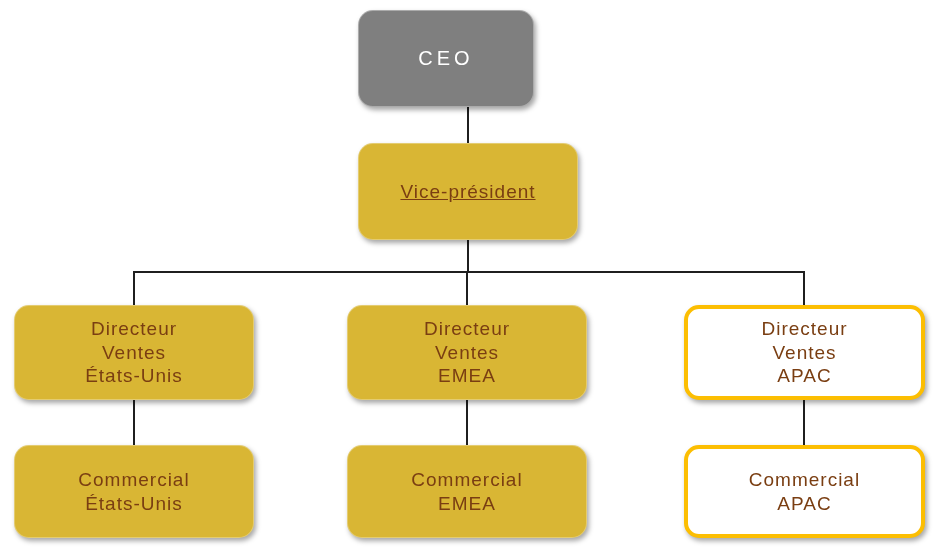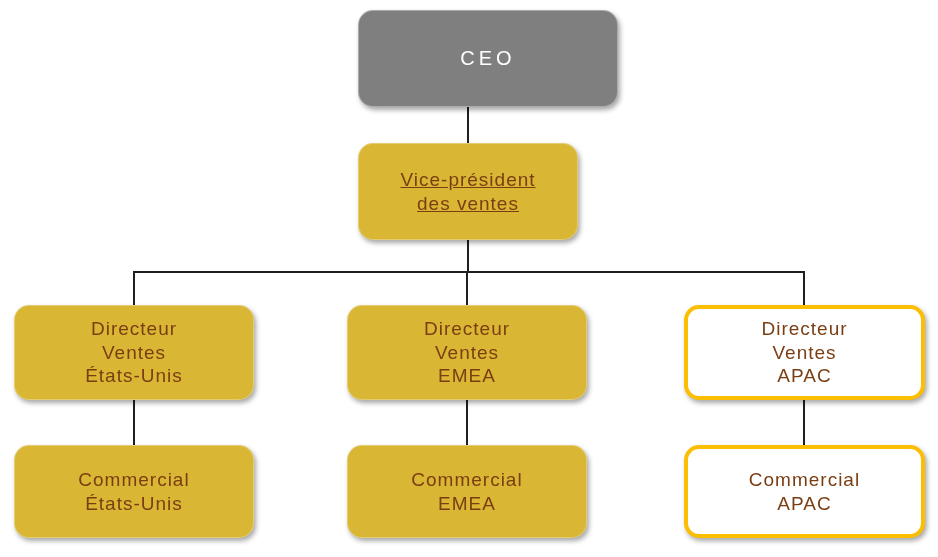--- a/index.html
+++ b/index.html
@@ -66,27 +66,26 @@
   <div class="edge v" style="left:467px; top:107px; height:36px;"></div>
   <div class="edge v" style="left:467px; top:240px; height:33px;"></div>
   <div class="edge h" style="left:133px; top:271px; width:672px;"></div>
   <div class="edge v" style="left:133px; top:271px; height:34px;"></div>
   <div class="edge v" style="left:466px; top:271px; height:34px;"></div>
   <div class="edge v" style="left:803px; top:271px; height:34px;"></div>
   <div class="edge v" style="left:133px; top:400px; height:45px;"></div>
   <div class="edge v" style="left:466px; top:400px; height:45px;"></div>
   <div class="edge v" style="left:803px; top:400px; height:45px;"></div>
 
-  <div class="node gray ceo" style="left:358px; top:10px; width:260px; height:97px;">
+  <div class="node gray ceo" style="left:358px; top:10px; width:176px; height:97px;">
     <span class="ln">CEO</span>
   </div>
 
   <div class="node gold" style="left:358px; top:143px; width:220px; height:97px;text-decoration:underline;">
     <span class="ln">Vice-président</span>
-    <span class="ln">des ventes</span>
   </div>
 
   <div class="node gold" style="left:14px; top:305px; width:240px; height:95px;">
     <span class="ln">Directeur</span>
     <span class="ln">Ventes</span>
     <span class="ln">États-Unis</span>
   </div>
 
   <div class="node gold" style="left:347px; top:305px; width:240px; height:95px;">
     <span class="ln">Directeur</span>

